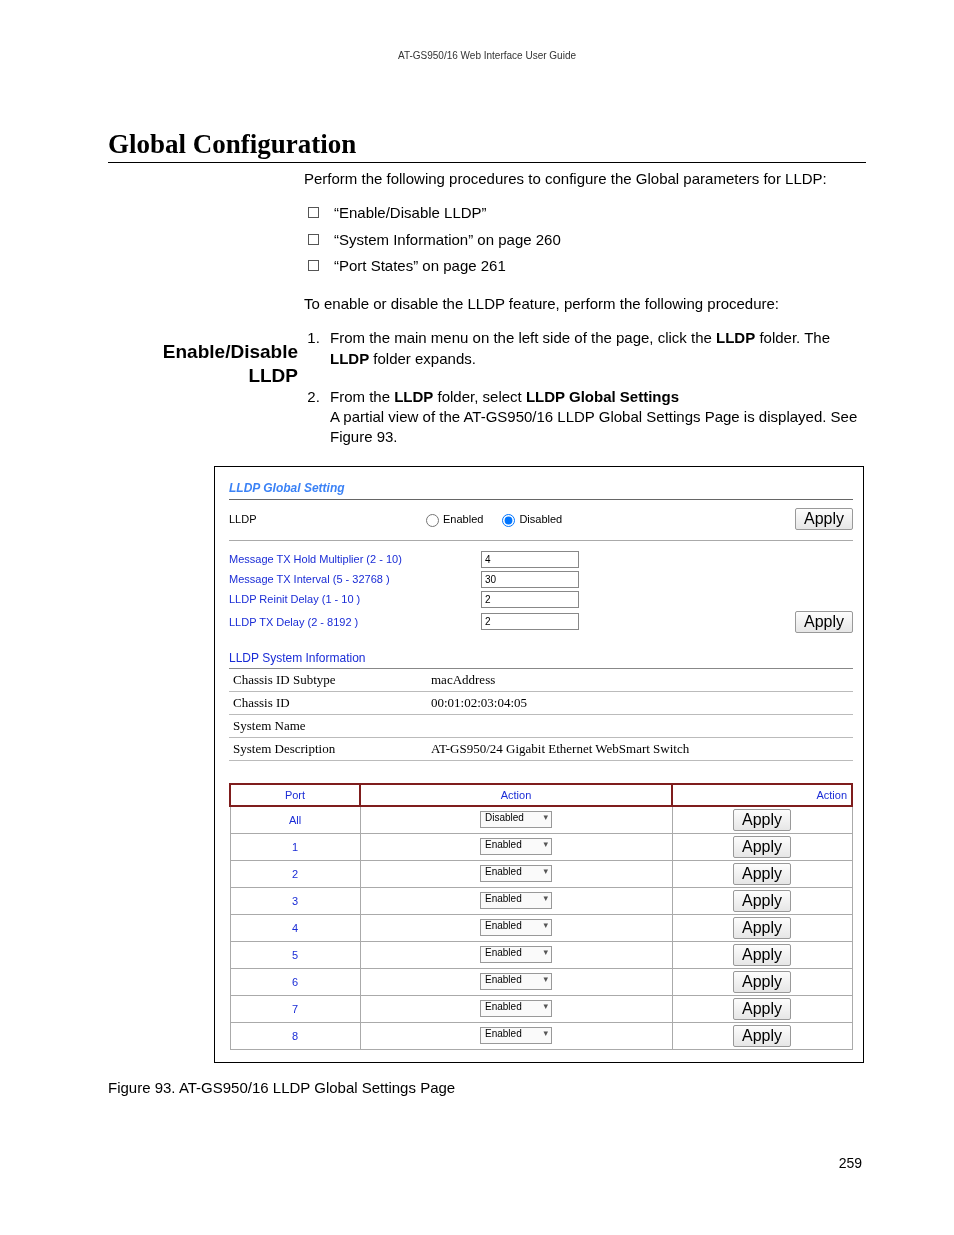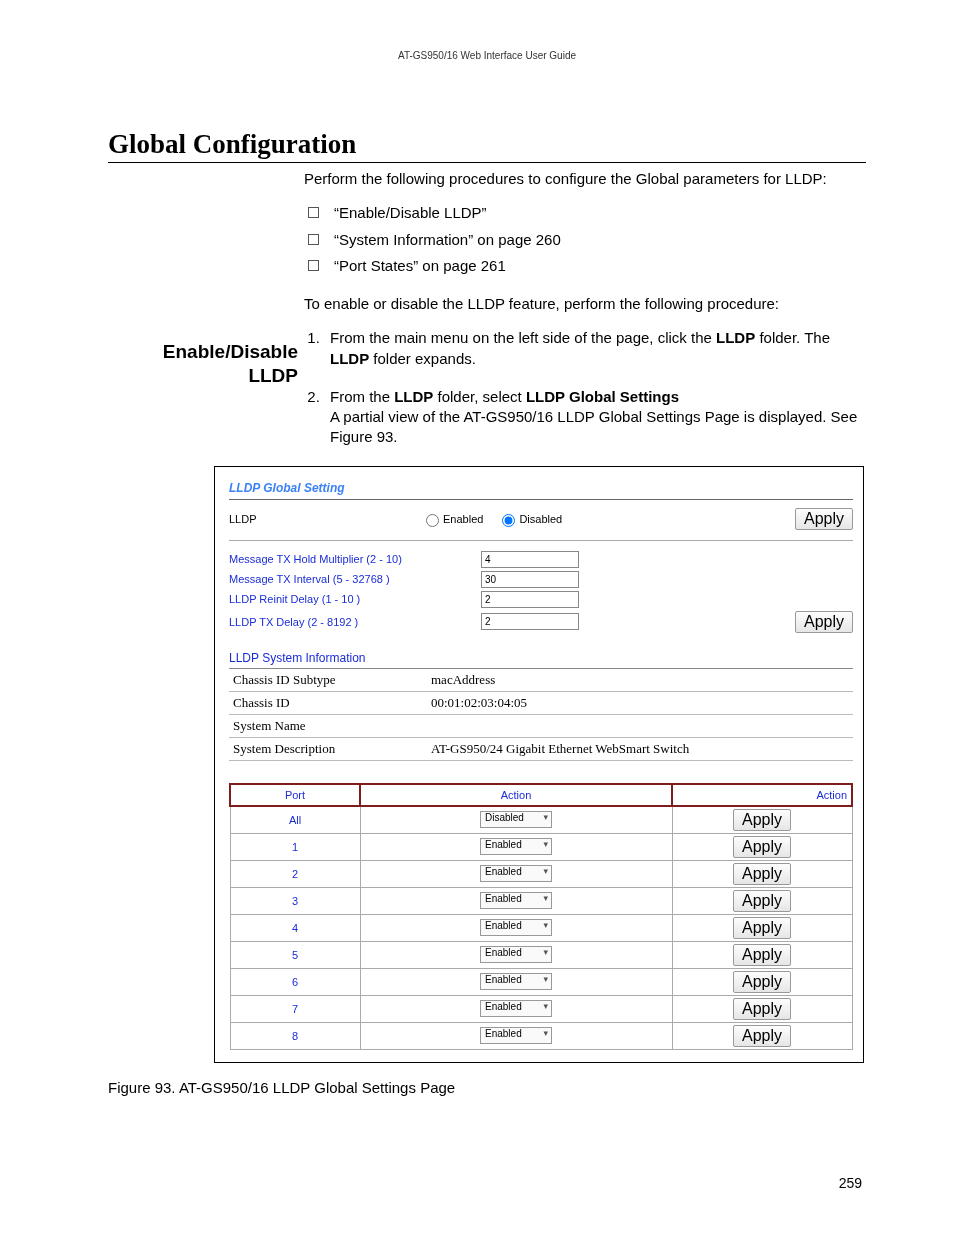--- a/index.html
+++ b/index.html
@@ -203,21 +203,21 @@
     font-size: 9px;
     color: #555;
   }
   .figure-caption {
     text-align: left;
     margin-top: 16px;
     font-size: 15px;
   }
   .page-number {
     position: absolute;
-    bottom: 44px;
+    bottom: 64px;
     right: 92px;
     font-size: 14px;
   }
 </style>
 </head>
 <body>
 
 <div class="page">
   <div class="header-right">AT-GS950/16  Web Interface User Guide</div>
 

